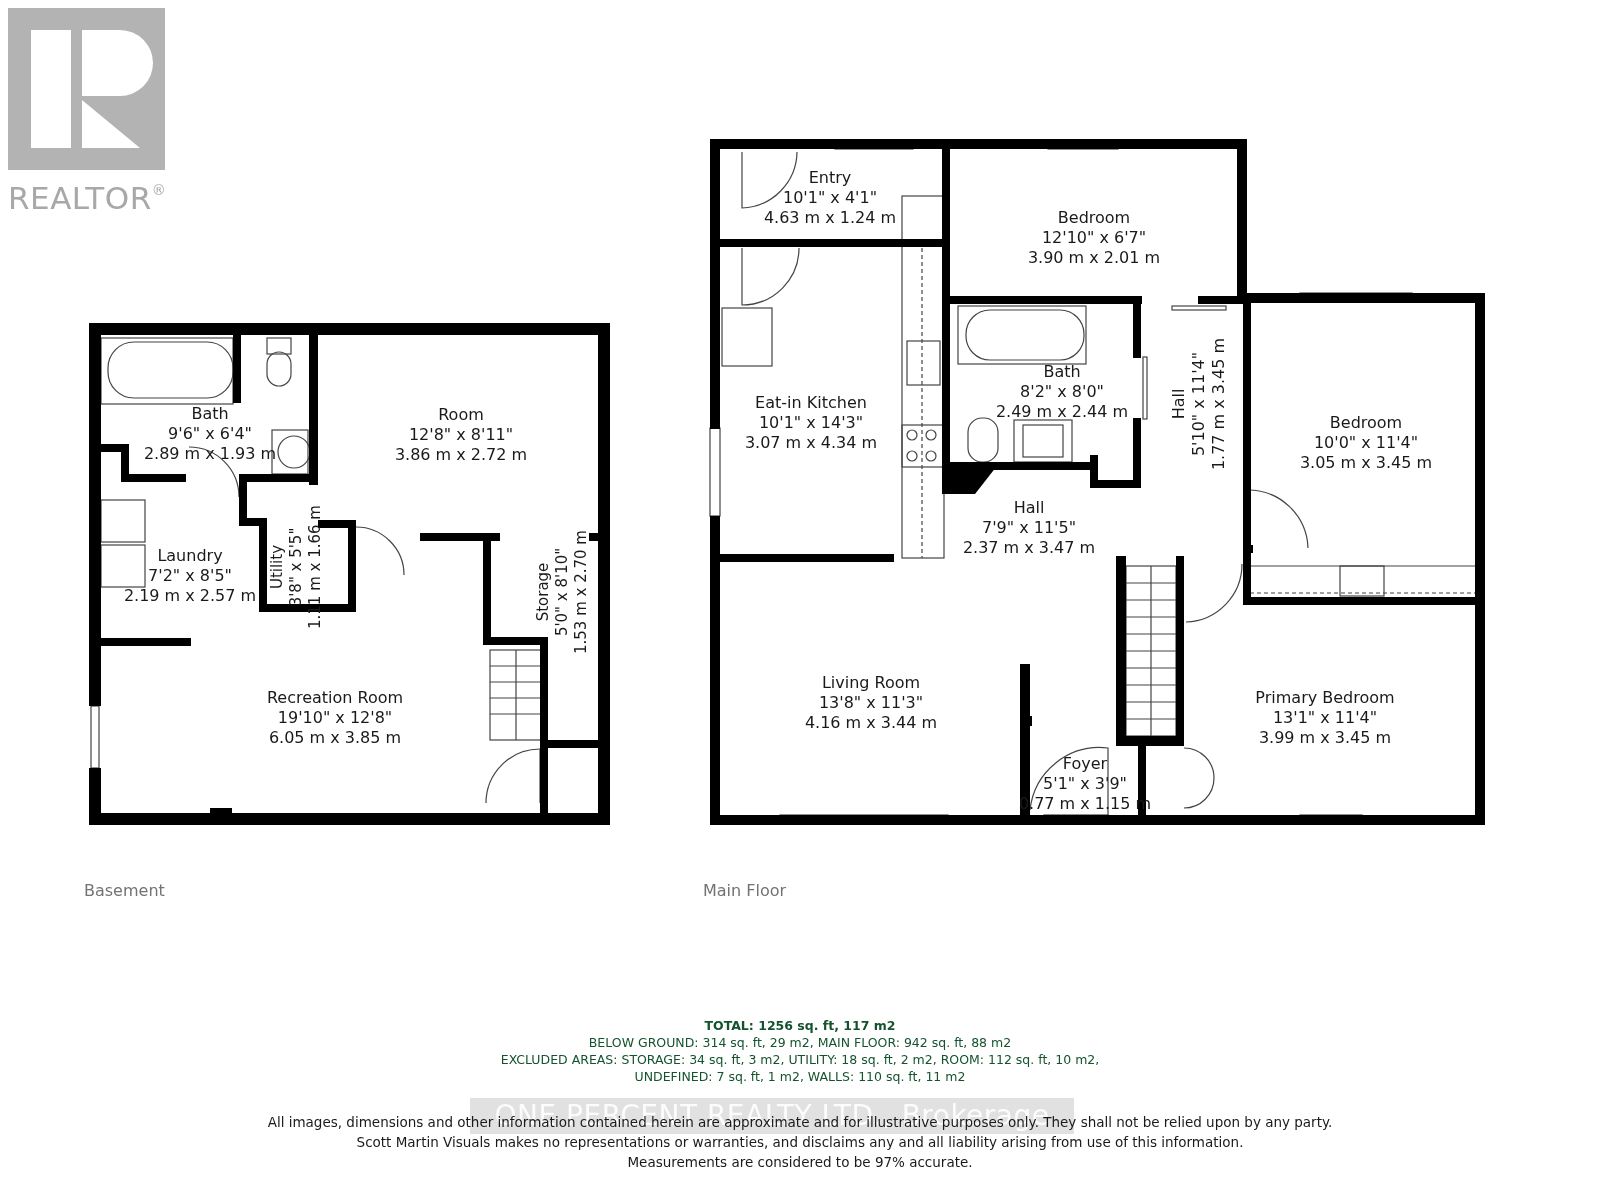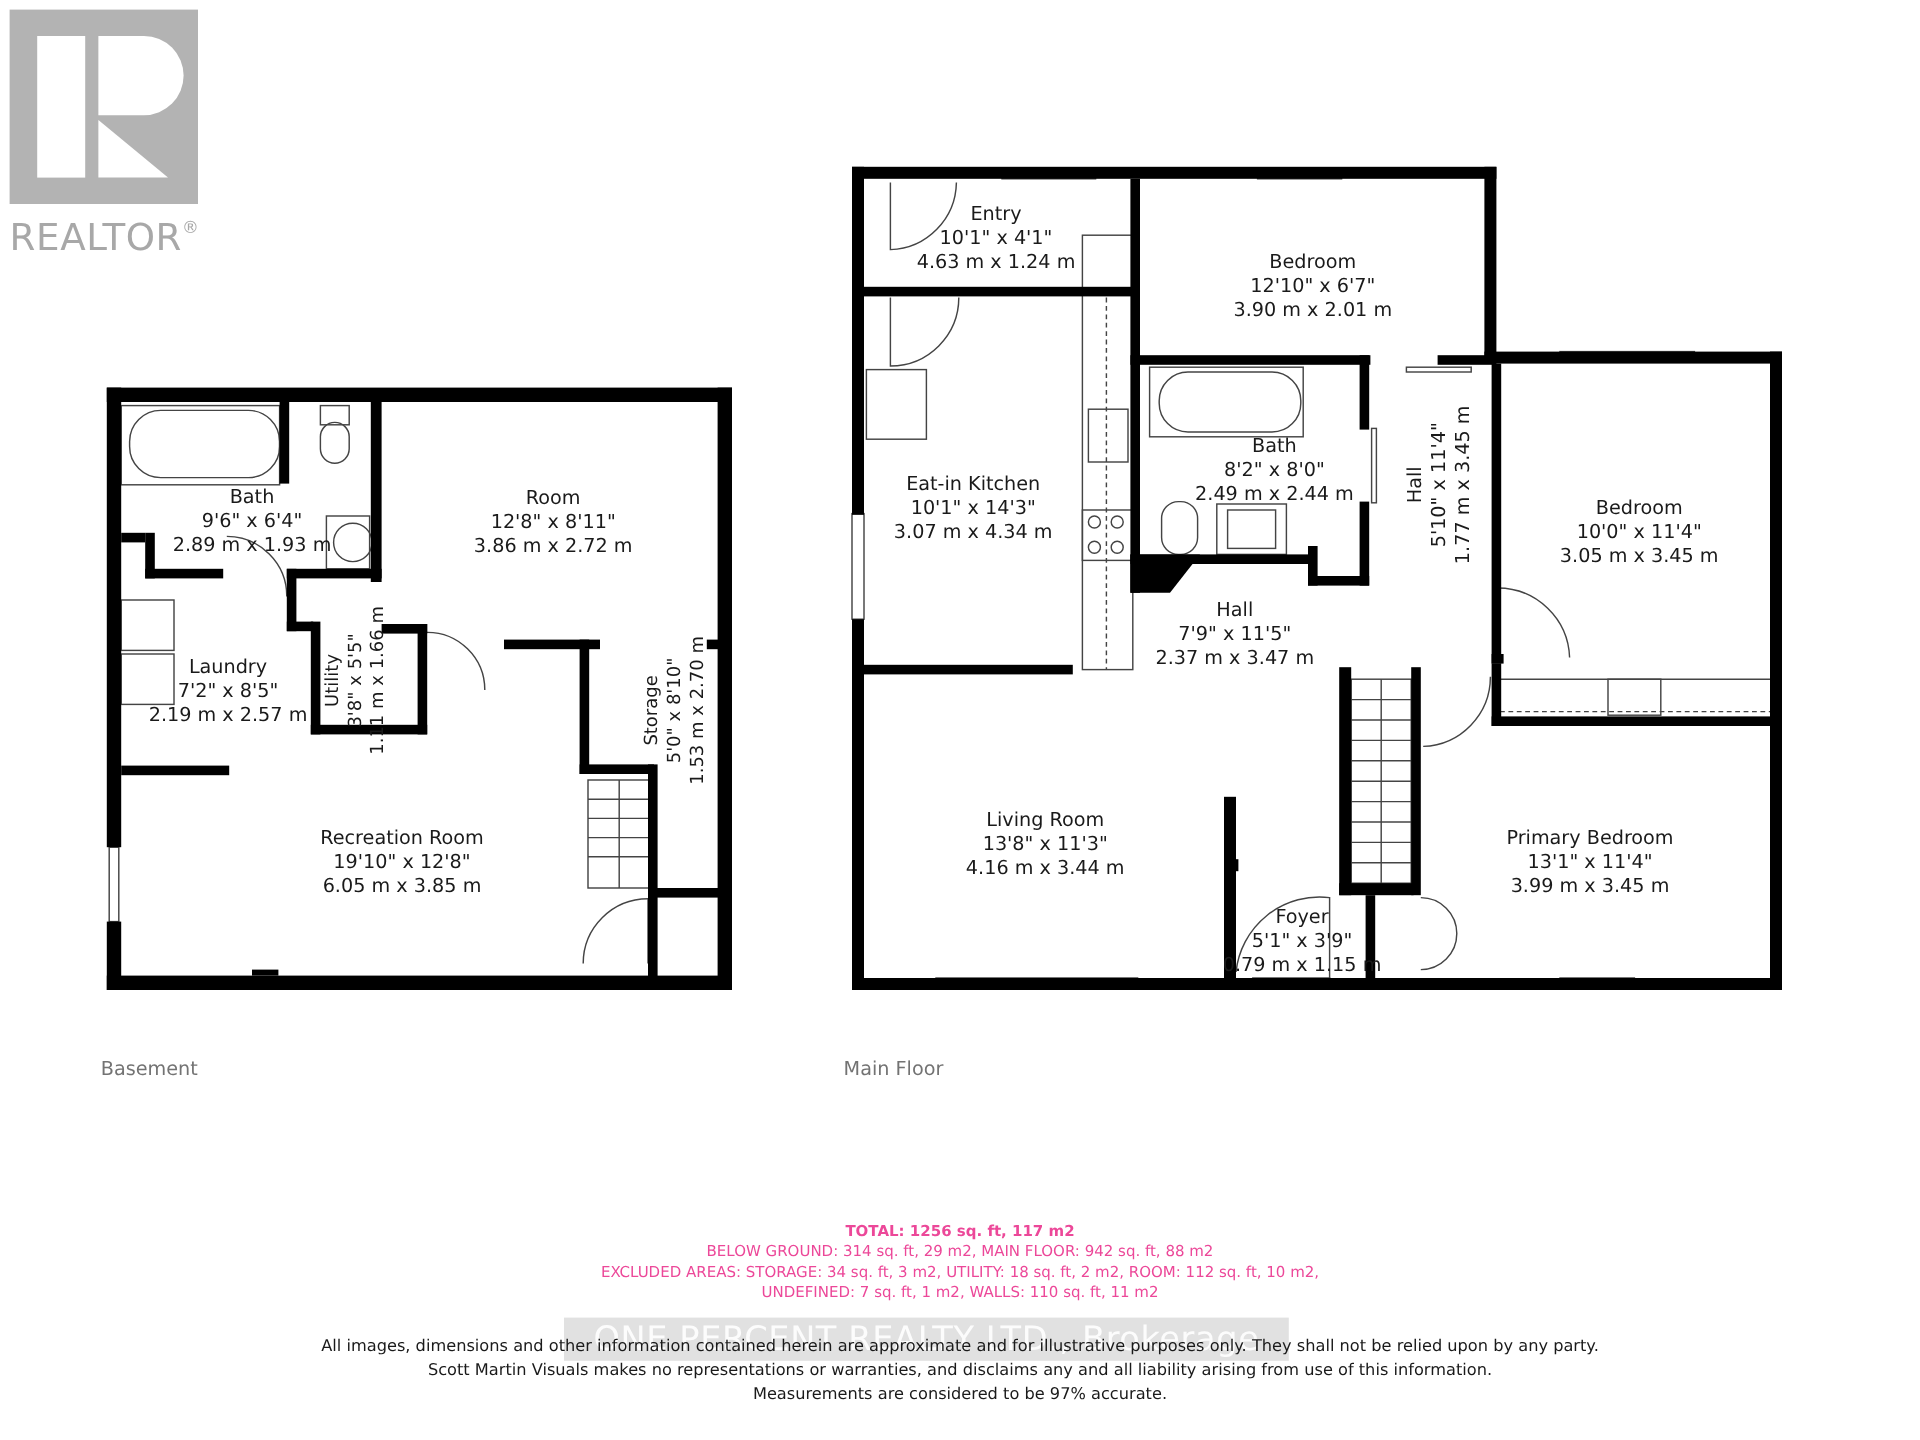--- a/index.html
+++ b/index.html
@@ -10,21 +10,21 @@
   .logo-box { position: absolute; left: 0; top: 0; width: 157px; height: 162px; background: #b3b3b3; }
   .logo-text { position: absolute; left: 0; top: 172px; font-family: "DejaVu Sans", sans-serif;
                font-size: 31px; color: #a8a8a8; letter-spacing: 0.5px; }
   .logo-text sup { font-size: 14px; vertical-align: top; position: relative; top: 2px; }
   svg.plan { position: absolute; left: 0; top: 0; }
   .room-label { position: absolute; text-align: center; font-size: 16px; line-height: 20px;
                 white-space: nowrap; transform: translateX(-50%); color: #1a1a1a; }
   .room-label.rot { transform: translate(-50%, -50%) rotate(-90deg); }
   .floor-label { position: absolute; font-size: 16px; color: #737373; }
   #summary { position: absolute; left: 0; width: 1600px; top: 1017px; text-align: center;
-             font-family: "DejaVu Sans", sans-serif; font-size: 12.5px; line-height: 17px; color: #ec4899; }
+             font-family: "DejaVu Sans", sans-serif; font-size: 12.5px; line-height: 17px; color: #14532d; }
   #summary .total { font-weight: bold; }
   #watermark { position: absolute; left: 470px; top: 1098px; width: 604px; height: 36px;
                background: rgba(200,200,200,0.55); color: rgba(255,255,255,0.9);
                font-size: 28px; line-height: 36px; text-align: center; letter-spacing: 0.5px; }
   #disclaimer { position: absolute; left: 0; width: 1600px; top: 1112px; text-align: center;
                 font-size: 13.5px; line-height: 20px; color: #1a1a1a; }
 </style>
 </head>
 <body>
 
@@ -257,21 +257,21 @@
   <div>4.16 m x 3.44 m</div>
 </div>
 <div class="room-label" style="left:1325px; top:688px;">
   <div>Primary Bedroom</div>
   <div>13'1" x 11'4"</div>
   <div>3.99 m x 3.45 m</div>
 </div>
 <div class="room-label" style="left:1085px; top:754px;">
   <div>Foyer</div>
   <div>5'1" x 3'9"</div>
-  <div>0.79 m x 1.15 m</div>
+  <div>0.77 m x 1.15 m</div>
 </div>
 
 <div class="floor-label" style="left:84px; top:881px;">Basement</div>
 <div class="floor-label" style="left:703px; top:881px;">Main Floor</div>
 
 <div id="summary">
   <div class="total">TOTAL: 1256 sq. ft, 117 m2</div>
   <div>BELOW GROUND: 314 sq. ft, 29 m2, MAIN FLOOR: 942 sq. ft, 88 m2</div>
   <div>EXCLUDED AREAS: STORAGE: 34 sq. ft, 3 m2, UTILITY: 18 sq. ft, 2 m2, ROOM: 112 sq. ft, 10 m2,</div>
   <div>UNDEFINED: 7 sq. ft, 1 m2, WALLS: 110 sq. ft, 11 m2</div>

